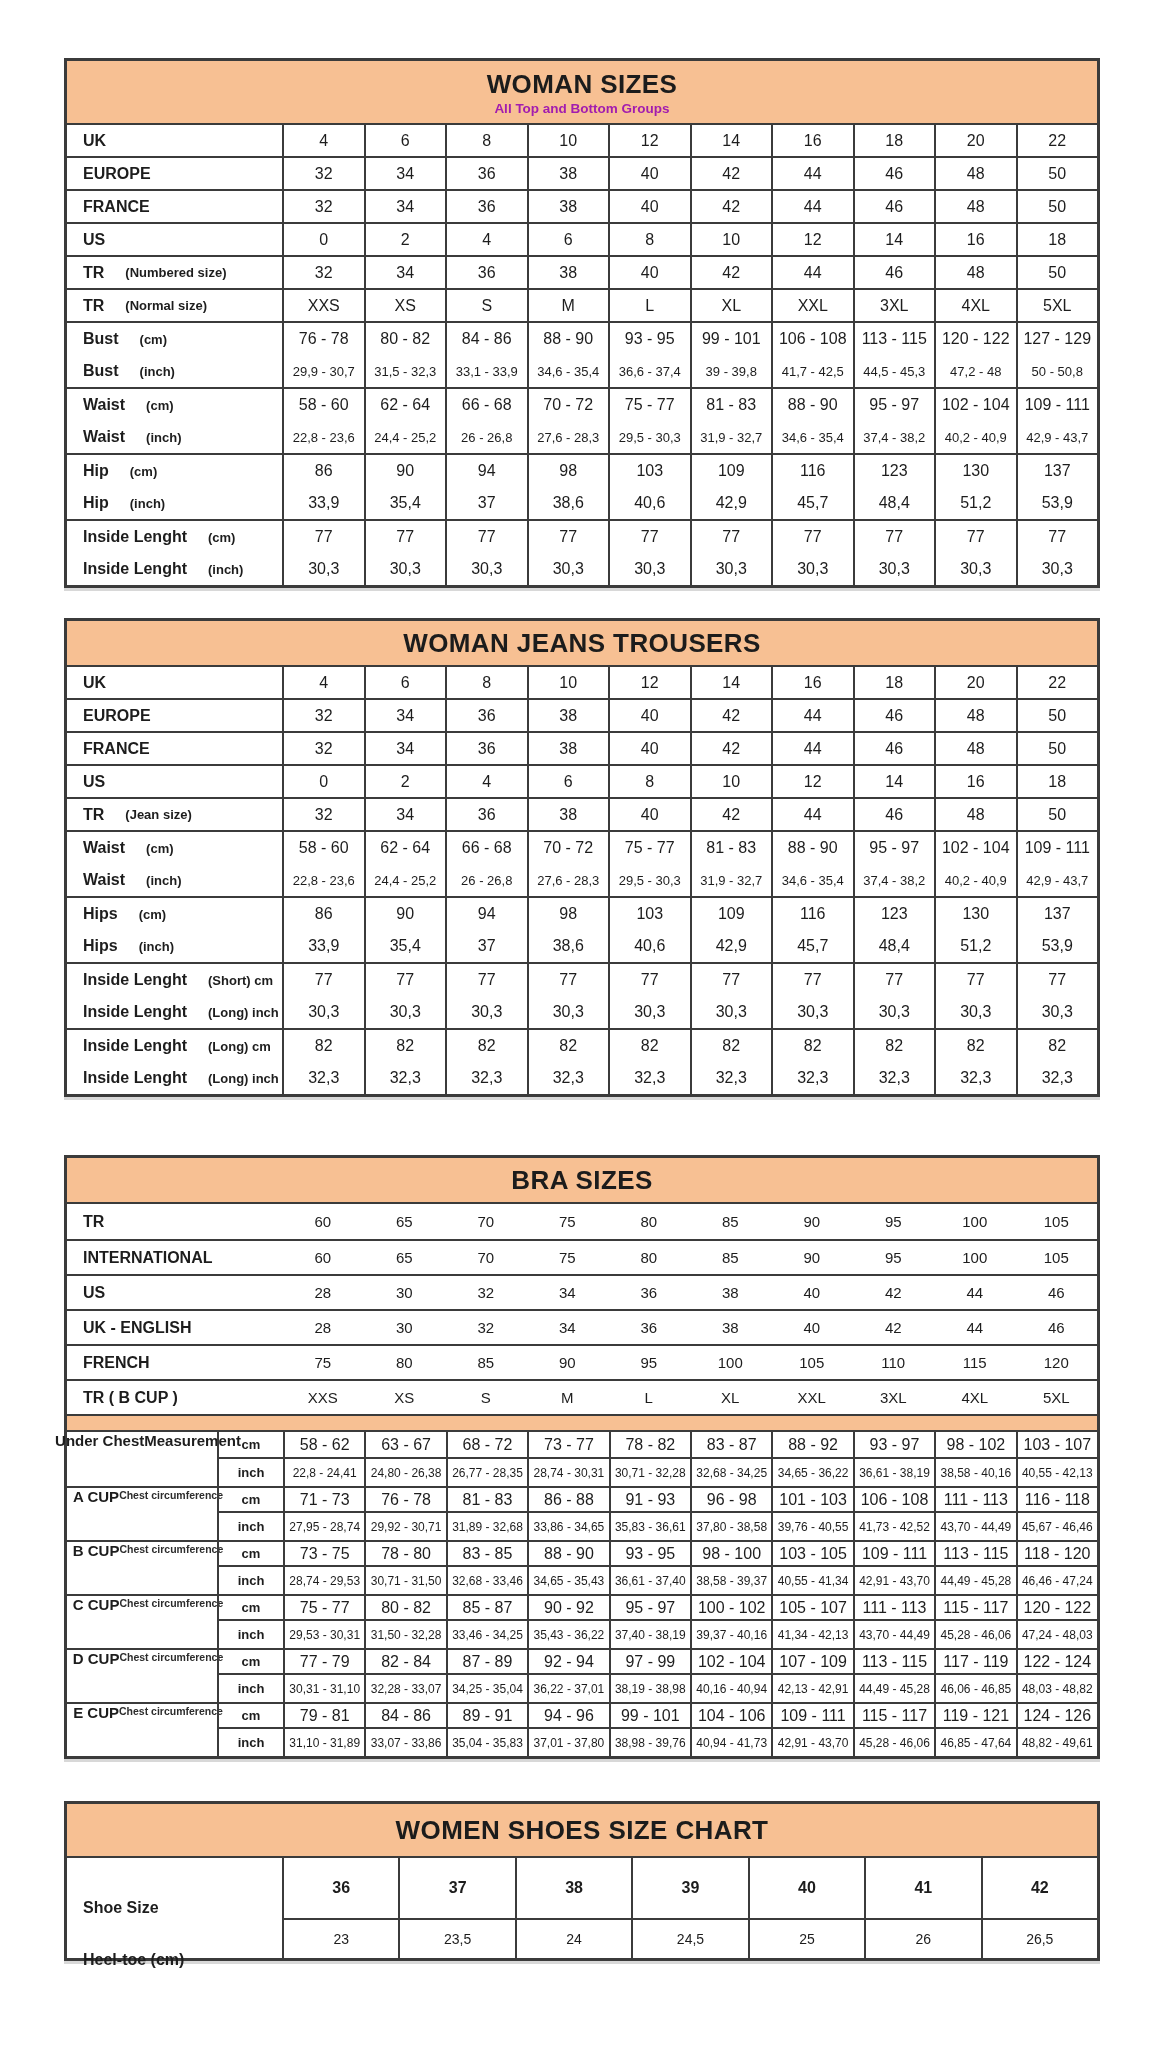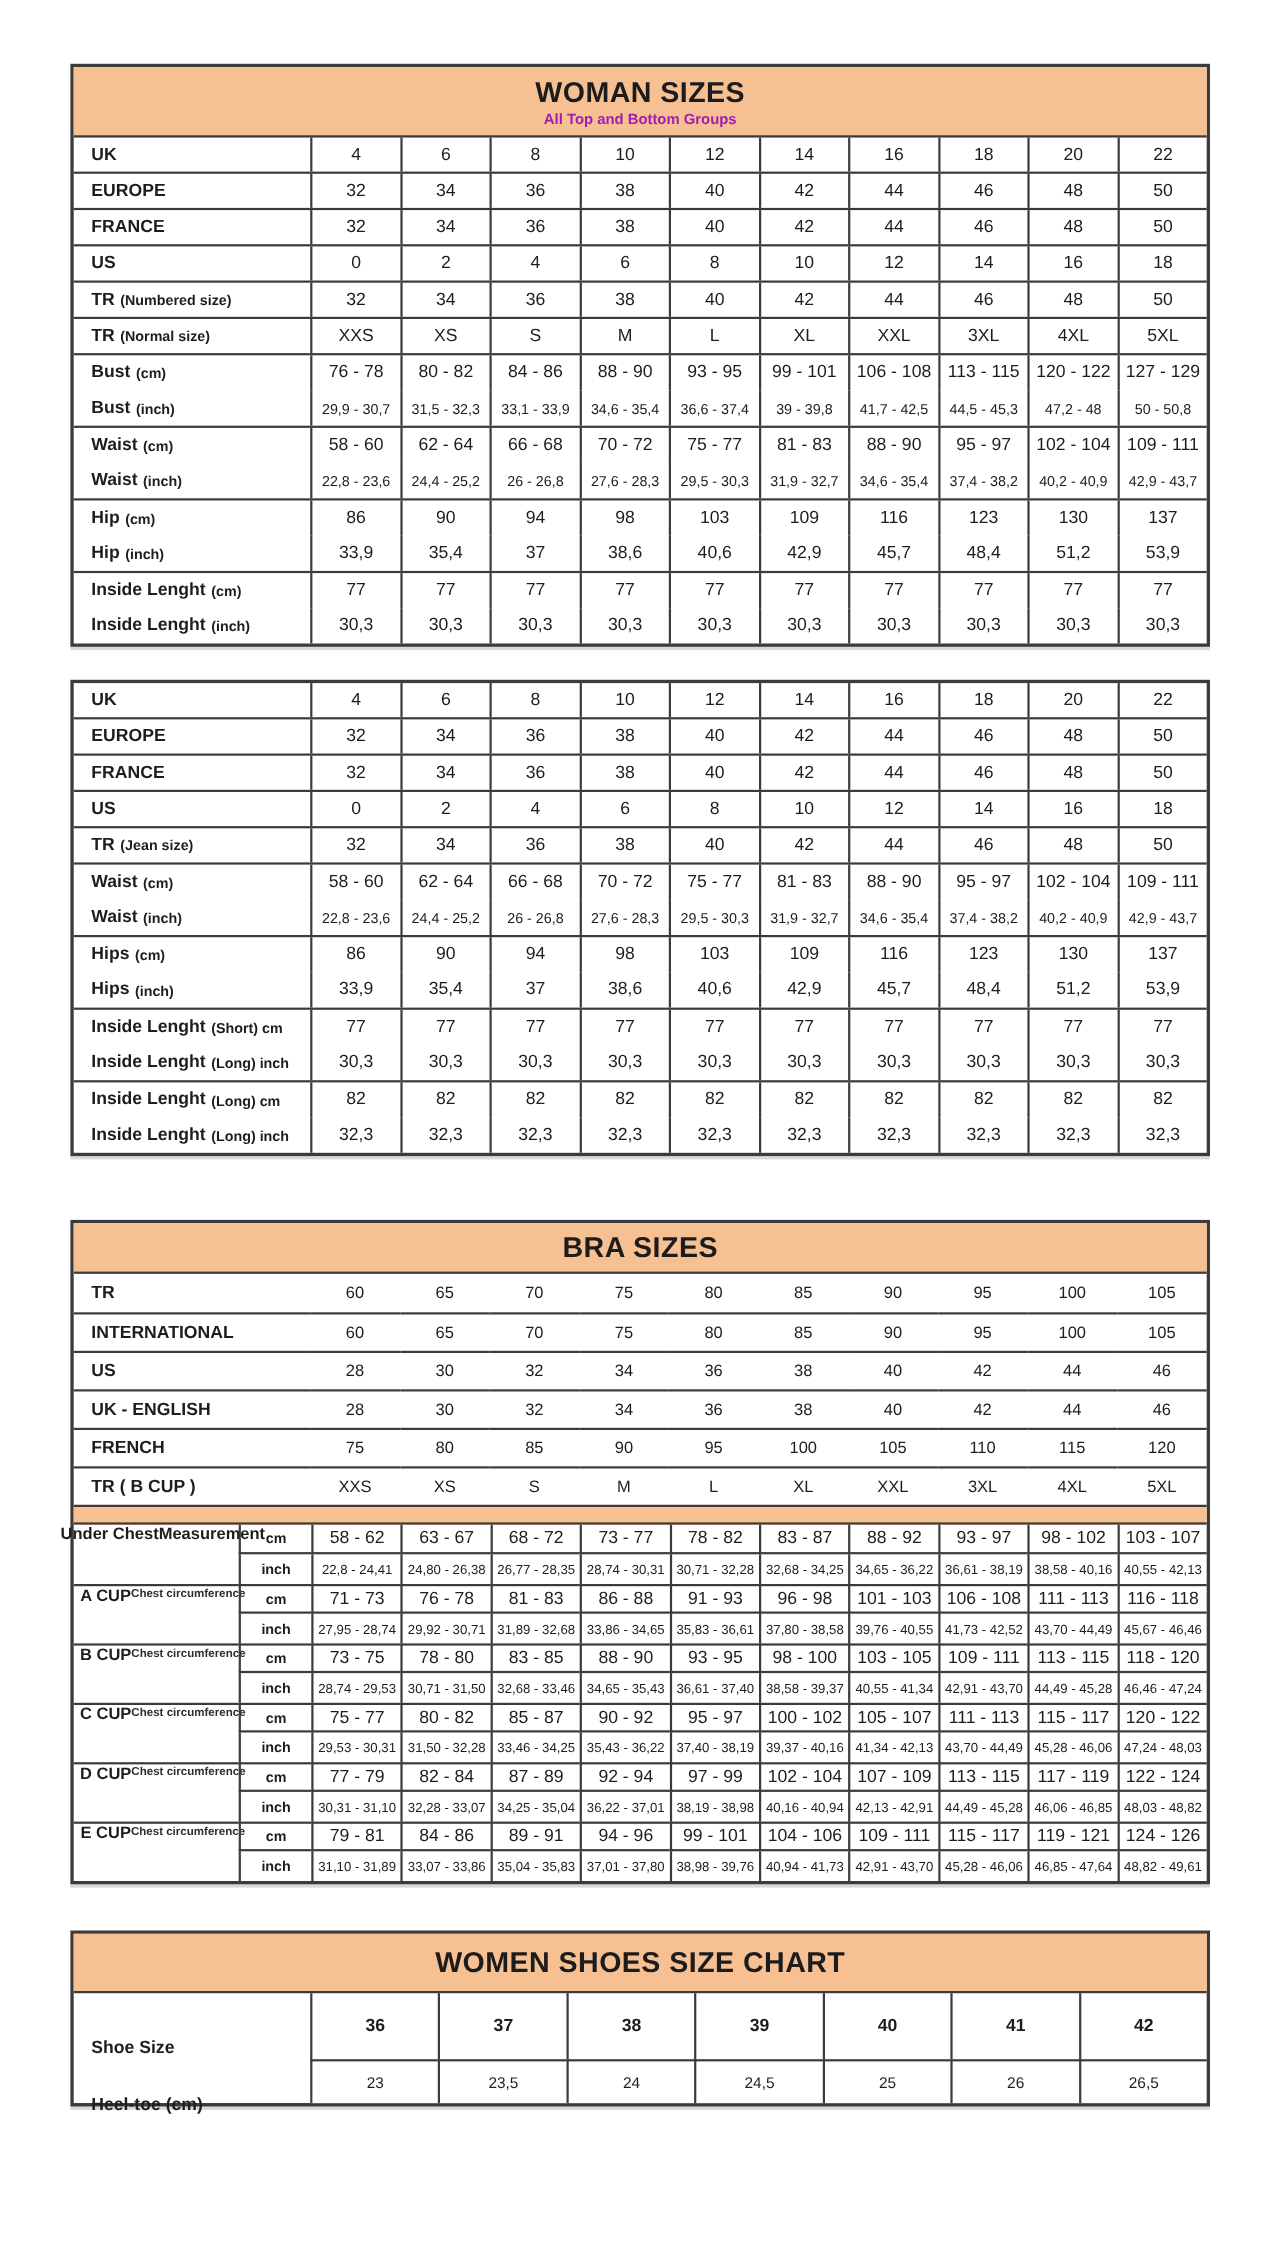--- a/index.html
+++ b/index.html
@@ -29,21 +29,21 @@
 
   
   .grp { display:grid; grid-template-columns:215px repeat(10,1fr); }
   .grp.single { grid-auto-rows:31px; }
   .grp.pair   { grid-auto-rows:32px; }
   .grp.gline  { border-top:2px solid #3b3b3b; }
   .lab {
     display:flex; align-items:center; padding-left:16px;
     font-weight:bold; font-size:16px; white-space:nowrap;
   }
-  .lab .note { font-size:13px; font-weight:bold; margin-left:5px; }
+  .lab .note { font-size:13px; font-weight:bold; margin-left:21px; }
   .val {
     display:flex; align-items:center; justify-content:center;
     font-size:16px; white-space:nowrap;
     border-left:2px solid #3b3b3b;
   }
   .val.small { font-size:13px; }
 
   
   .conv { display:grid; grid-template-columns:215px repeat(10,1fr); grid-auto-rows:35px; }
   .conv .lab { font-size:16px; }
@@ -309,20 +309,23 @@
           <div class="val">30,3</div>
           <div class="val">30,3</div>
           <div class="val">30,3</div>
         </div>
       </div>
   </div>
 
   <div class="gap-t2"></div>
 
   <div class="tbl">
+    <div class="band band-mid">
+      <div class="t">WOMAN JEANS TROUSERS</div>
+    </div>
     <div id="t2-body">
         <div class="grp single">
           <div class="lab">
             <div style="display: inline;">UK</div>
           </div>
           <div class="val">4</div>
           <div class="val">6</div>
           <div class="val">8</div>
           <div class="val">10</div>
           <div class="val">12</div>

